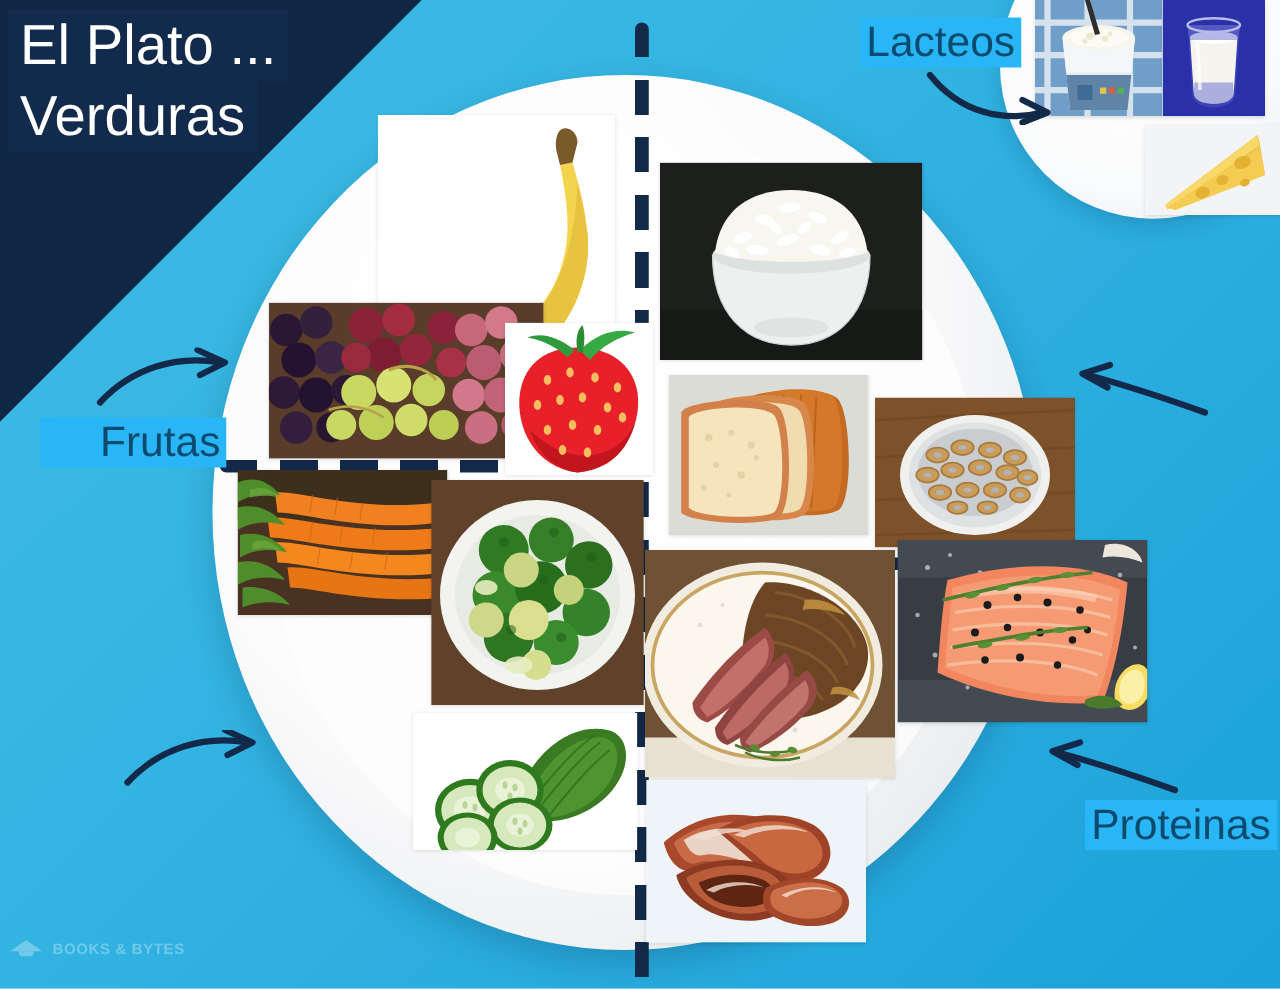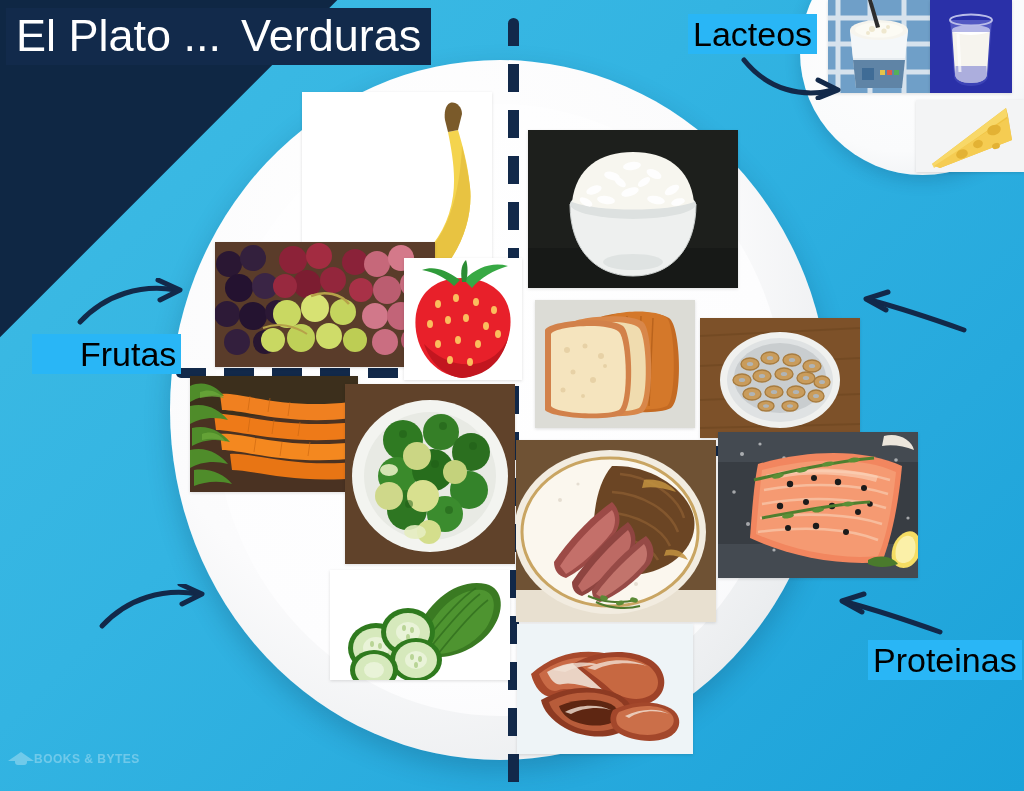--- a/index.html
+++ b/index.html
@@ -33,21 +33,21 @@
     width:700px;height:60px;
     background:#ffffff;
     transform:rotate(-45deg);
     transform-origin:50% 50%;
   }
 
   
   .title-wrap{
     position:absolute;left:6px;top:8px;
     z-index:40;
-    display:flex;flex-direction:row;align-items:flex-start;
+    display:flex;flex-direction:column;align-items:flex-start;
   }
   .title-line{
     background:#122a4b;
     color:#ffffff;
     font-size:45px;
     line-height:53px;
     padding:1px 10px 3px 10px;
     white-space:nowrap;
     font-weight:400;
     letter-spacing:0px;
@@ -104,36 +104,36 @@
     border-radius:6px;
   }
 
   
   .photo{position:absolute;overflow:hidden;z-index:30;box-shadow:0 1px 3px rgba(0,0,0,.13);}
   .photo .ph{width:100%;height:100%;display:block;}
 
   
   .label{
     position:absolute;z-index:45;
-    color:#000000;
+    color:#0c4a6e;
     font-size:34px;
     line-height:40px;
     background:#29b6f6;
     padding:0 5px;
     white-space:nowrap;
   }
   .label.big{font-size:40px;line-height:48px;}
 
   .arrow{position:absolute;z-index:44;}
 
   
   .watermark{
     position:absolute;left:8px;top:752px;z-index:46;
     opacity:.30;
-    display:flex;align-items:center;gap:0;
+    display:flex;align-items:center;gap:8px;
     color:#ffffff;
     font-size:12px;font-weight:bold;letter-spacing:.5px;
   }
   .wm-cap{width:26px;height:14px;position:relative;}
   .wm-cap:before{
     content:"";position:absolute;left:0;top:0;width:0;height:0;
     border-left:13px solid transparent;border-right:13px solid transparent;
     border-bottom:9px solid #ffffff;
   }
   .wm-cap:after{

